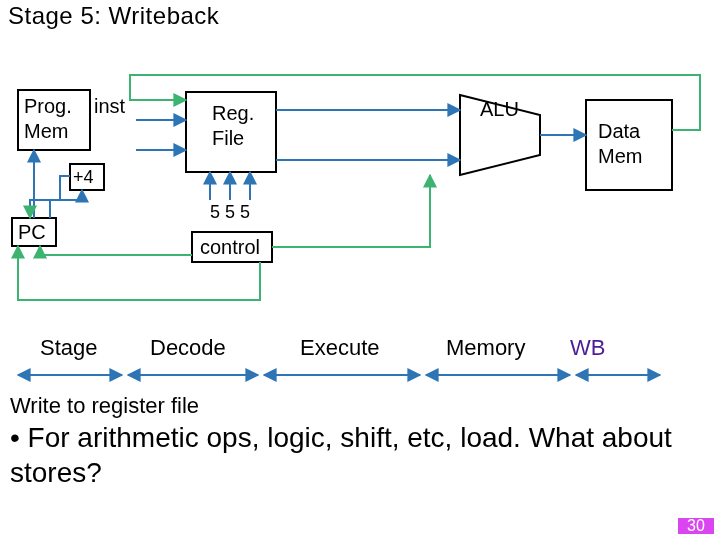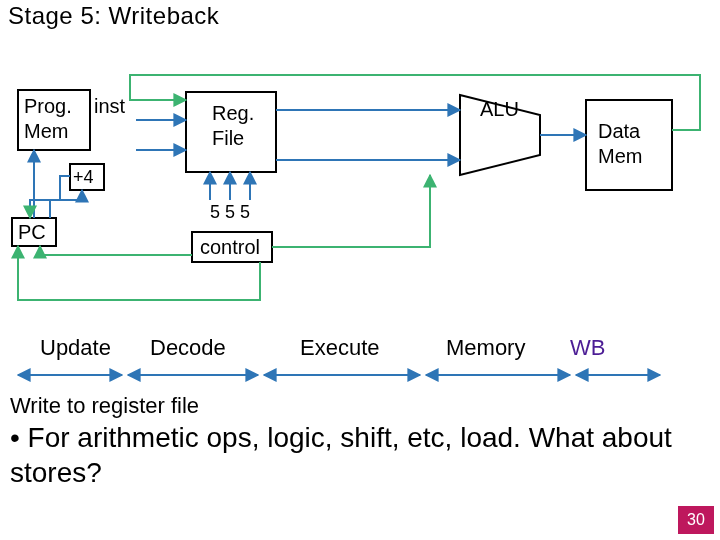--- a/index.html
+++ b/index.html
@@ -50,22 +50,22 @@
     line-height: 1.25;
   }
   .body-text .sub {
     font-size: 28px;
   }
   .page-num {
     position: absolute;
     right: 6px;
     bottom: 6px;
     width: 36px;
-    height: 28px;
-    background: #be185d;
+    height: 16px;
+    background: #d946ef;
     color: #fff;
     font-size: 16px;
     display: flex;
     align-items: center;
     justify-content: center;
   }
   text.blocklabel { font-family: "Segoe UI", Arial, sans-serif; }
 </style>
 </head>
 <body>
@@ -153,21 +153,21 @@
     <g stroke="#2e75b6" stroke-width="2" fill="none">
       <line x1="18" y1="375" x2="122" y2="375" marker-start="url(#arr-dblue)" marker-end="url(#arr-dblue)"></line>
       <line x1="128" y1="375" x2="258" y2="375" marker-start="url(#arr-dblue)" marker-end="url(#arr-dblue)"></line>
       <line x1="264" y1="375" x2="420" y2="375" marker-start="url(#arr-dblue)" marker-end="url(#arr-dblue)"></line>
       <line x1="426" y1="375" x2="570" y2="375" marker-start="url(#arr-dblue)" marker-end="url(#arr-dblue)"></line>
       <line x1="576" y1="375" x2="660" y2="375" marker-start="url(#arr-dblue)" marker-end="url(#arr-dblue)"></line>
     </g>
   </svg>
 
   <div class="stage-labels">
-    <span style="left:40px">Update</span>
+    <span style="left:40px">Stage</span>
     <span style="left:150px">Decode</span>
     <span style="left:300px">Execute</span>
     <span style="left:446px">Memory</span>
     <span style="left:570px;color:#4c1d95">WB</span>
   </div>
 
   <div class="body-text">
     <div>Write to register file</div>
     <div class="sub">•   For arithmetic ops, logic, shift, etc, load.  What about stores?</div>
   </div>

